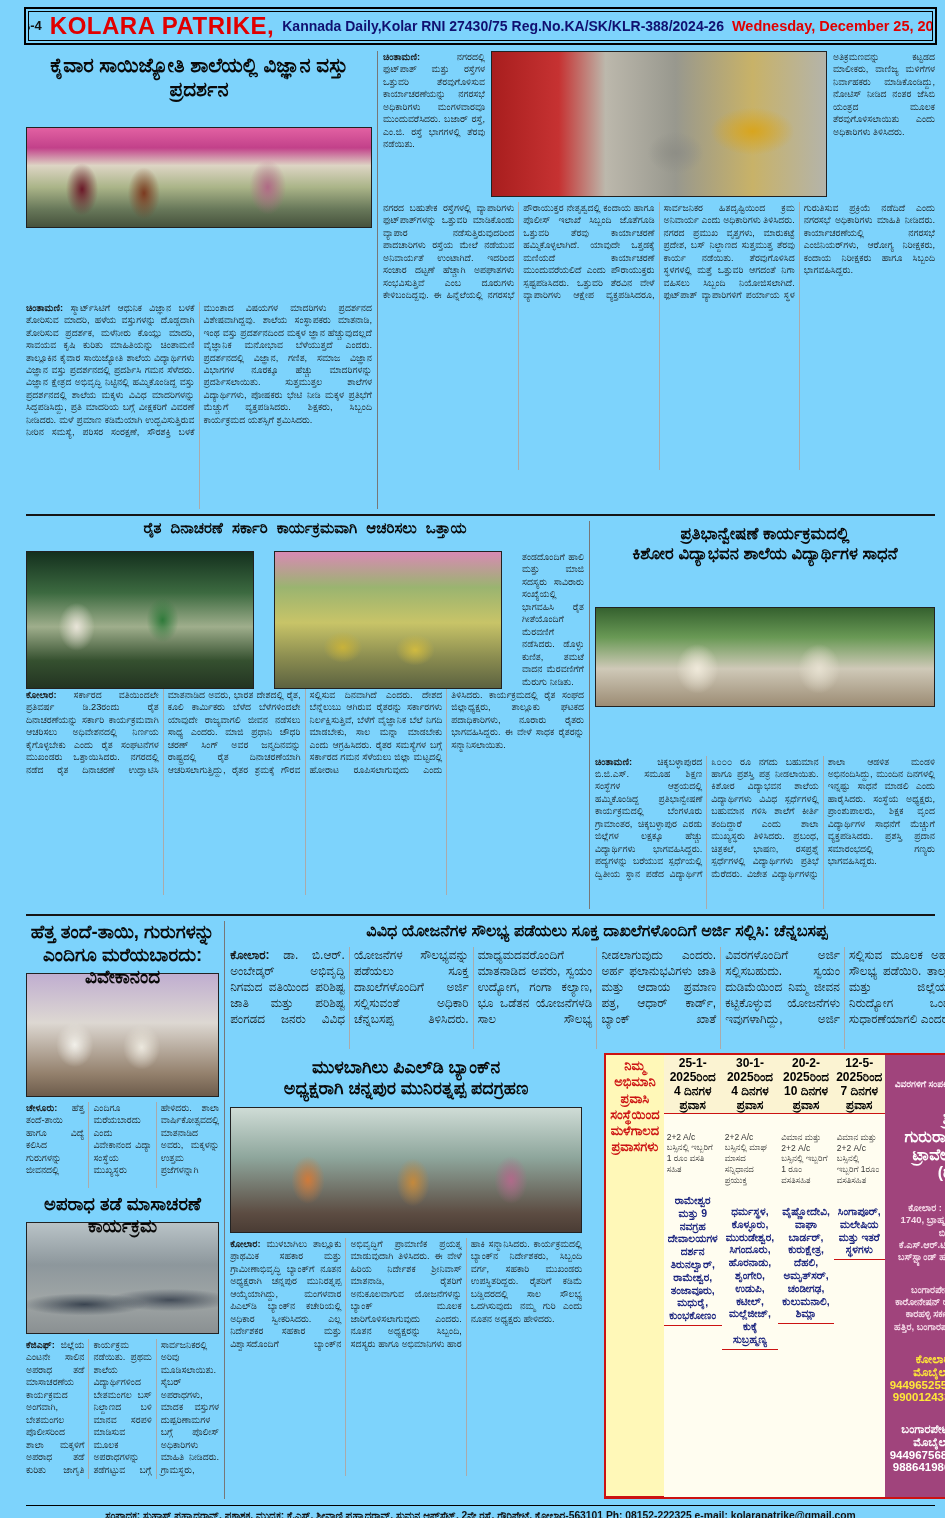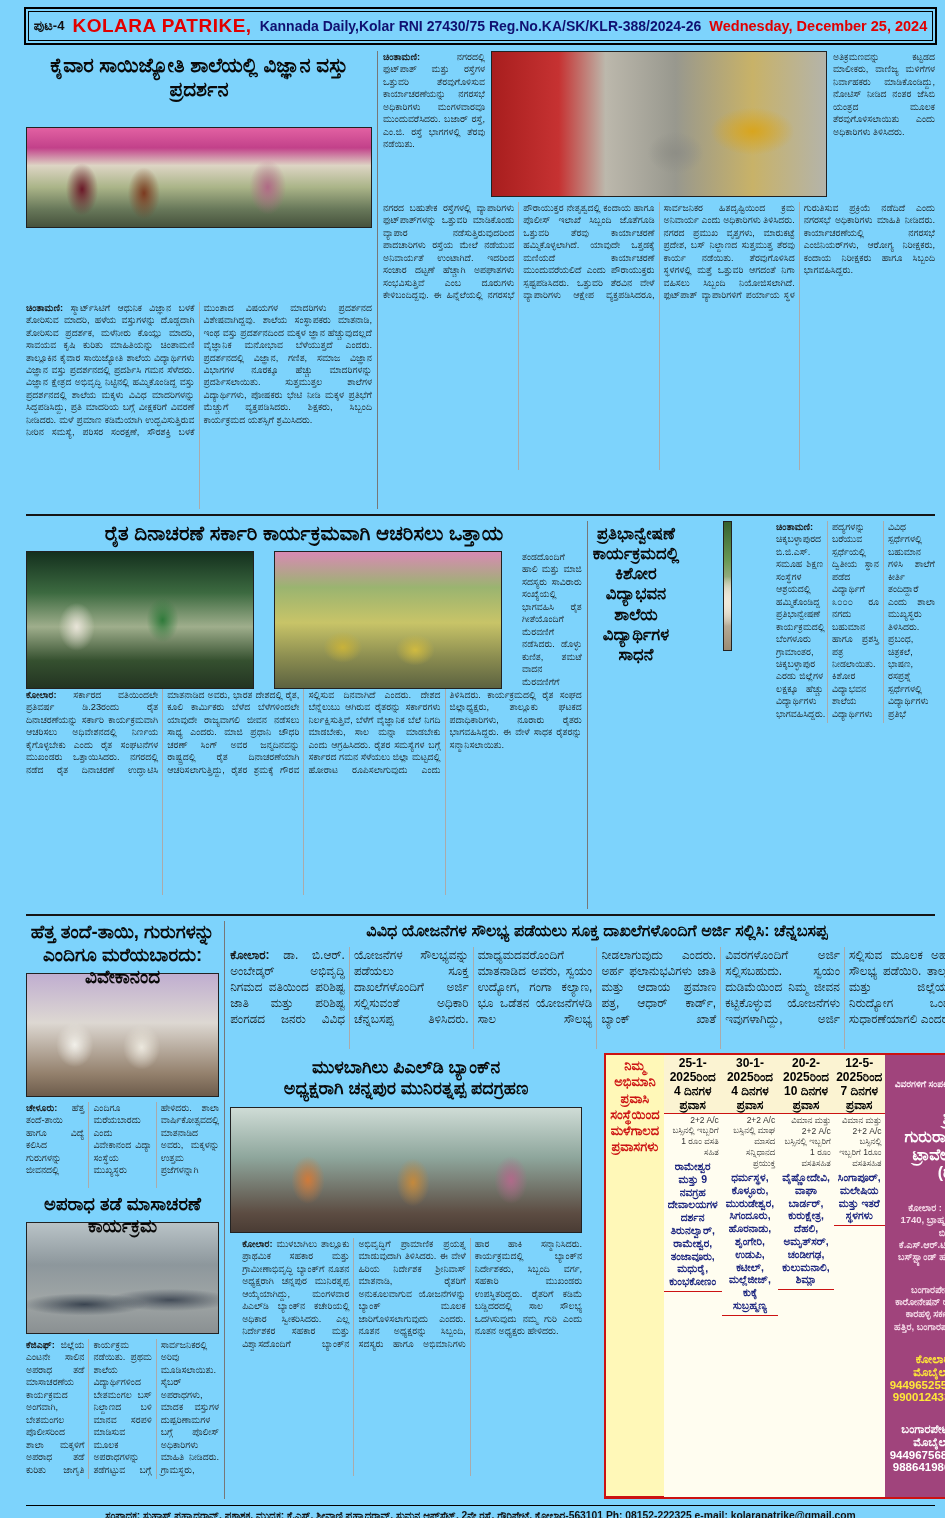--- a/index.html
+++ b/index.html
@@ -11,21 +11,21 @@
     padding:8px 10px 0 26px;
   }
   
   .masthead {
     border:1.5px solid #000; outline:2px solid #000; outline-offset:2.5px;
     margin:3px 2px 10px 2px; height:30px;
     display:flex; align-items:center; justify-content:center; gap:8px;
     white-space:nowrap; overflow:hidden;
   }
   .mh-page { font-size:13px; font-weight:bold; color:#111; }
-  .mh-brand { font-size:19px; font-weight:bold; color:#e00000; letter-spacing:.5px; }
+  .mh-brand { font-size:24px; font-weight:bold; color:#e00000; letter-spacing:.5px; }
   .mh-sub { font-size:14px; font-weight:bold; color:#101070; }
   .mh-date { font-size:14.5px; font-weight:bold; color:#e00000; }
   
   .row { display:flex; align-items:stretch; }
   .vr { width:0; border-left:1px solid #777; margin:0 5px; }
   .hdiv { border-top:2px solid #151515; margin:5px 0; }
   h2.headline {
     font-weight:bold; text-align:center; color:#090909; line-height:1.22;
   }
   h2.red { color:#d32020; }
@@ -79,59 +79,59 @@
   .artA .headline { font-size:20px; height:52px; padding-top:2px; }
   .artA .photo { height:130px; margin-bottom:6px; }
   .artA .body { height:268px;margin-top:43px; }
   .artB { flex:1; display:flex; flex-direction:column; }
   .artB .headline { font-size:23px; height:32px; }
   .artB .mid { display:flex; gap:6px; height:146px; margin-bottom:5px; }
   .artB .mid .sidecol { width:102px; height:100%; }
   .artB .mid .photo { flex:1; height:100%; }
   .artB .bottom { height:268px; }
   .artC { width:558px; display:flex; flex-direction:column; }
-  .artC .headline { font-size:20px; height:30px; }
+  .artC .headline { font-size:15px; height:30px;font-family:Liberation Mono, monospace; }
   .artC .prow { display:flex; gap:20px; height:138px; }
   .artC .prow .photo { width:228px; height:100%; }
   .artC .prow .sidecol { flex:1; height:100%; }
   .artC .bottom { height:206px; }
-  .artD { flex:1; display:flex; flex-direction:row;gap:44px; }
+  .artD { flex:1; display:flex; flex-direction:column;gap:44px; }
   .artD .headline { font-size:16.5px; height:44px; padding-top:2px; }
   .artD .photo { height:130px; margin-bottom:5px; }
   .artD .body { height:202px; }
   .colL { width:324px; display:flex; flex-direction:column; }
   .artE .headline { font-size:18.5px; height:52px; }
   .artE .photo { height:124px; margin-bottom:5px; }
   .artE .body { height:86px; }
   .artF { margin-top:6px; }
   .artF .headline { font-size:18px; height:28px; }
   .artF .photo { height:112px; margin-bottom:5px; }
   .artF .body { height:140px; }
   .colM { flex:1; display:flex; flex-direction:column; }
   .artG .headline { font-size:16px; height:26px; }
   .artG .body { height:102px; margin-bottom:4px; }
   .lower { display:flex; flex:1; }
   .artH { width:352px; display:flex; flex-direction:column; }
   .artH .headline { font-size:17.5px; height:54px; padding-top:4px; }
   .artH .photo { height:126px; margin-bottom:5px; }
-  .artH .body { height:238px;margin-left:12px; }
+  .artH .body { height:238px; }
   
   .ad {
     flex:1; margin-left:22px; border:2.5px solid #cc1212; background:#fffdf0;
     display:flex; flex-direction:row; overflow:hidden;
   }
   .ad-title {
     background:#fff8b8; color:#cc1212; font-weight:bold; font-size:13px;
     text-align:center; line-height:1.25; padding:3px 4px; border-bottom:1.5px solid #cc1212;
   }
   .tour-date {
     background:#fbf3d2; border-bottom:1px solid #cc1212; color:#000;
     font-weight:bold; font-size:12px; text-align:center; padding:1px 2px;
   }
-  .tour-note { font-size:8.5px; color:#333; text-align:right; padding:1px 3px; }
+  .tour-note { font-size:8.5px; color:#333; text-align:left; padding:18px 3px; }
   .tour-places {
     font-size:10.5px; font-weight:bold; color:#1a237e; text-align:center;
     line-height:1.22; padding:1px 4px 3px 4px; border-bottom:1.5px solid #cc1212;
   }
   .tour:last-of-type .tour-places { border-bottom:1.5px solid #cc1212; }
   .agency {
     background:#a0447c; color:#fff; text-align:right; flex:1;
     padding:4px 5px; display:flex; flex-direction:column; justify-content:space-evenly;
   }
   .ag-label { font-size:9px; font-weight:bold; color:#ffeef8; }

